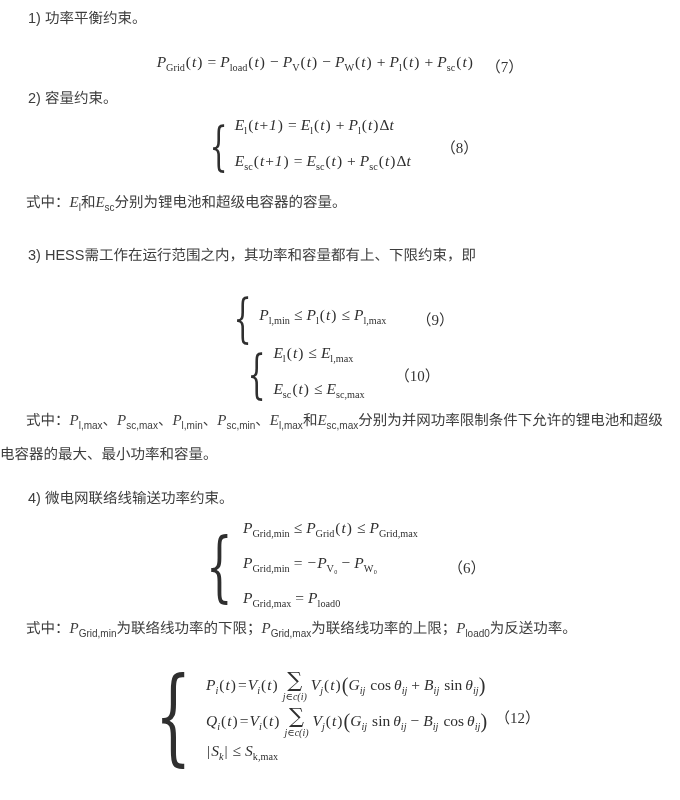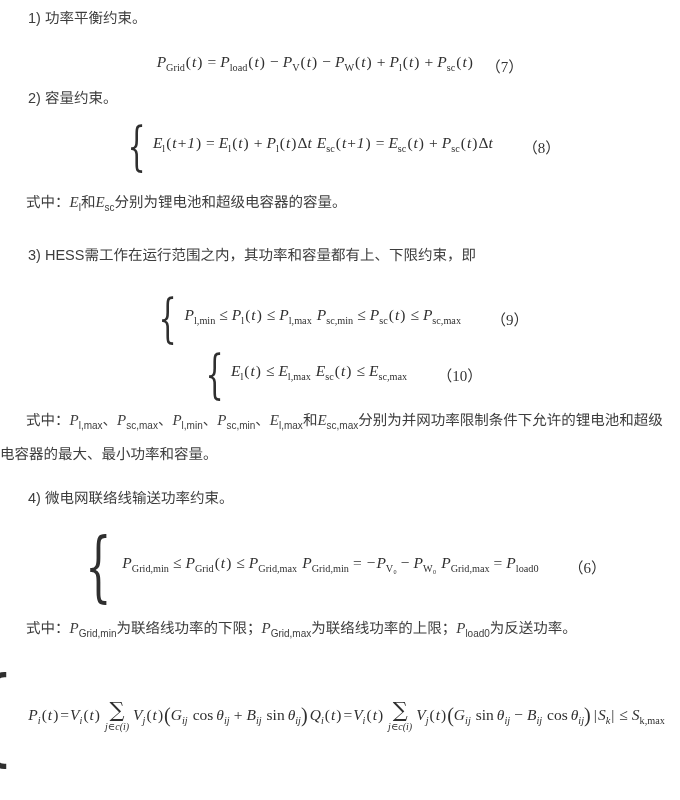--- a/index.html
+++ b/index.html
@@ -7,21 +7,21 @@
        font-family:"Liberation Sans","DejaVu Sans",sans-serif;color:#3d3d3d;}
   .page{padding-top:8px;}
 
   
   .heading{margin:0;padding-left:28px;font-size:14.5px;line-height:20px;font-weight:400;}
   .note{margin:0;padding:0 14px 0 0;font-size:14.5px;line-height:29px;text-indent:26px;}
 
   
   .eq{display:flex;justify-content:center;align-items:center;
       font-family:"Liberation Serif","DejaVu Serif",serif;font-size:15.5px;color:#2f2f2f;}
-  .eq-lines{display:flex;flex-direction:row;gap:5px;align-items:center;}
+  .eq-lines{display:flex;flex-direction:column;gap:5px;}
   .eq-line{white-space:nowrap;line-height:24px;}
   .eq-num{margin-left:30px;font-size:15px;color:#333;font-family:"Liberation Serif","DejaVu Serif",serif;}
   .eq-7 .eq-num{margin-left:12px;}
   .eq-12 .eq-num{margin-left:8px;}
   .eq-12 .eq-lines{gap:2px;}
   .eq-12 .eq-line{line-height:normal;padding:1px 0;}
 
   .brace{display:inline-block;font-family:"DejaVu Serif","Liberation Serif",serif;font-weight:300;
          transform:scaleX(0.55);transform-origin:center;line-height:1;color:#2f2f2f;}
   .brace-2{font-size:52px;}
@@ -73,21 +73,20 @@
   </div>
 
   <p class="note" style="margin-top:14px"><span class="m-text">式中：</span><span class="m-var">E<sub class="m-sub">l</sub></span><span class="m-text">和</span><span class="m-var">E<sub class="m-sub">sc</sub></span><span class="m-text">分别为锂电池和超级电容器的容量。</span></p>
 
   <p class="heading" style="margin-top:23px">3) HESS需工作在运行范围之内，其功率和容量都有上、下限约束，即</p>
 
   <div class="eq" style="margin-top:26px;height:54px">
     <span class="brace brace-2">{</span>
     <div class="eq-lines">
       <div class="eq-line"><span class="m-var">P<sub class="m-sub">l,min</sub></span><span class="m-op">≤</span><span class="m-var">P<sub class="m-sub">l</sub></span><span class="m-arg"><span class="m-paren">(</span><span class="m-var">t</span><span class="m-paren">)</span></span><span class="m-op">≤</span><span class="m-var">P<sub class="m-sub">l,max</sub></span></div>
-      <div class="eq-line"><span class="m-var">P<sub class="m-sub">sc,min</sub></span><span class="m-op">≤</span><span class="m-var">P<sub class="m-sub">sc</sub></span><span class="m-arg"><span class="m-paren">(</span><span class="m-var">t</span><span class="m-paren">)</span></span><span class="m-op">≤</span><span class="m-var">P<sub class="m-sub">sc,max</sub></span></div>
     </div>
     <span class="eq-num">（9）</span>
   </div>
 
   <div class="eq" style="margin-top:2px;height:54px">
     <span class="brace brace-2">{</span>
     <div class="eq-lines">
       <div class="eq-line"><span class="m-var">E<sub class="m-sub">l</sub></span><span class="m-arg"><span class="m-paren">(</span><span class="m-var">t</span><span class="m-paren">)</span></span><span class="m-op">≤</span><span class="m-var">E<sub class="m-sub">l,max</sub></span></div>
       <div class="eq-line"><span class="m-var">E<sub class="m-sub">sc</sub></span><span class="m-arg"><span class="m-paren">(</span><span class="m-var">t</span><span class="m-paren">)</span></span><span class="m-op">≤</span><span class="m-var">E<sub class="m-sub">sc,max</sub></span></div>
     </div>

